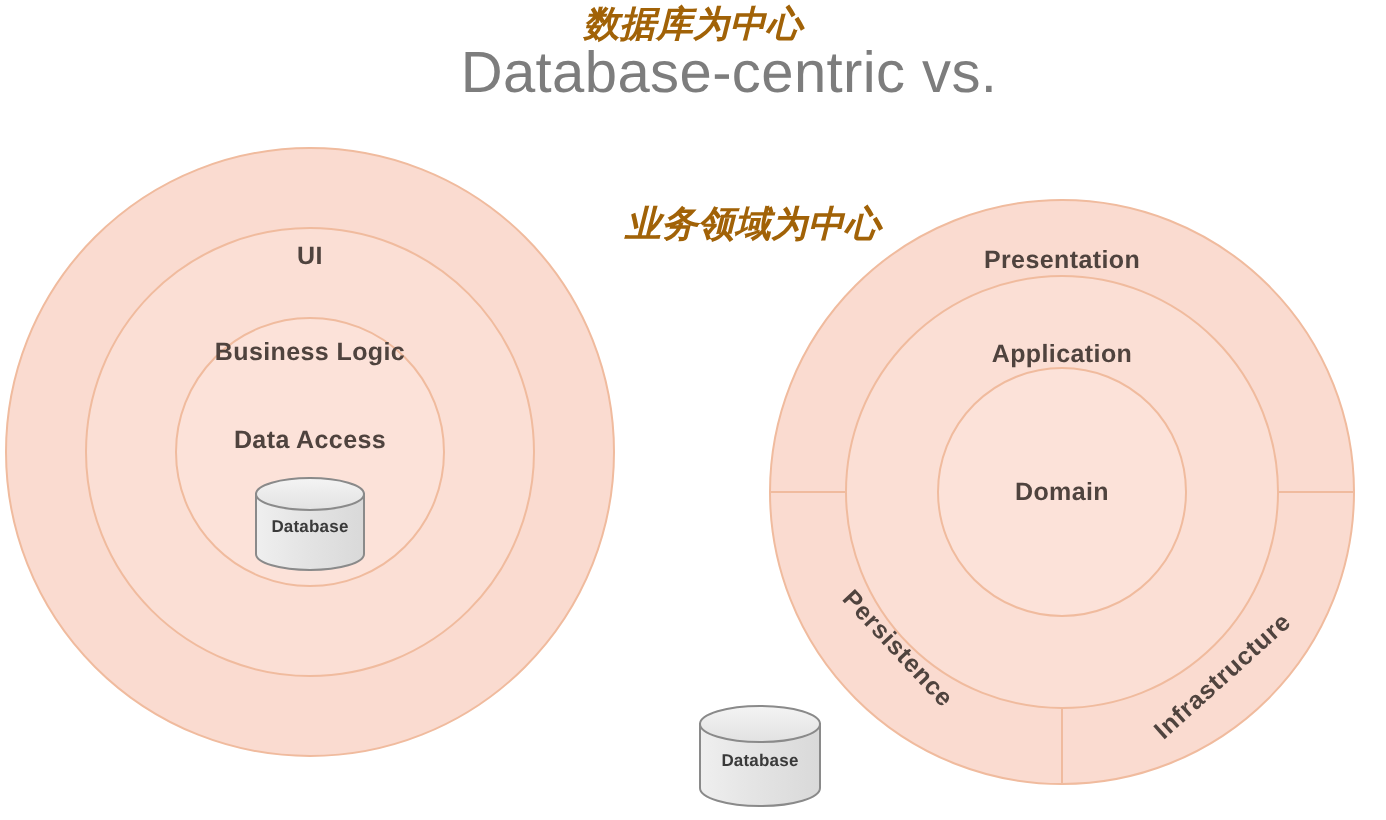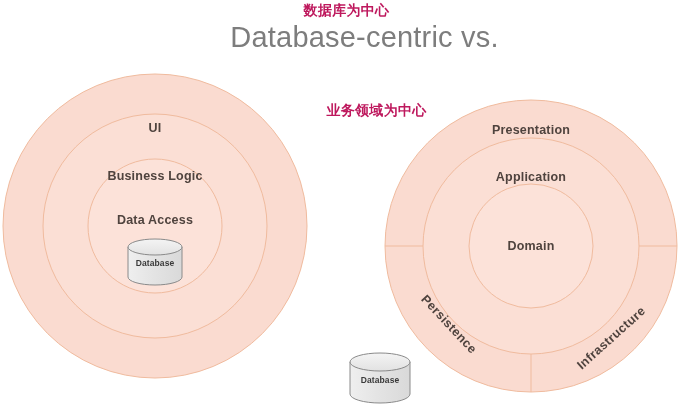--- a/index.html
+++ b/index.html
@@ -28,25 +28,26 @@
   .title-block {
     position: absolute;
     left: 0;
     top: 0;
     width: 693px;
     text-align: center;
     z-index: 40;
   }
   .cn-note {
     font-family: "DejaVu Sans", "Liberation Sans", sans-serif;
-    font-size: 14px;
+    font-size: 18px;
     font-weight: bold;
-    color: #be185d;
+    color: #a16207;
     line-height: 1.25;
     letter-spacing: 0.3px;
+    font-style: italic;
   }
   .cn-note-top {
     position: absolute;
     left: 0;
     top: 2px;
     width: 693px;
   }
   .cn-note-bottom {
     position: absolute;
     left: 0;

